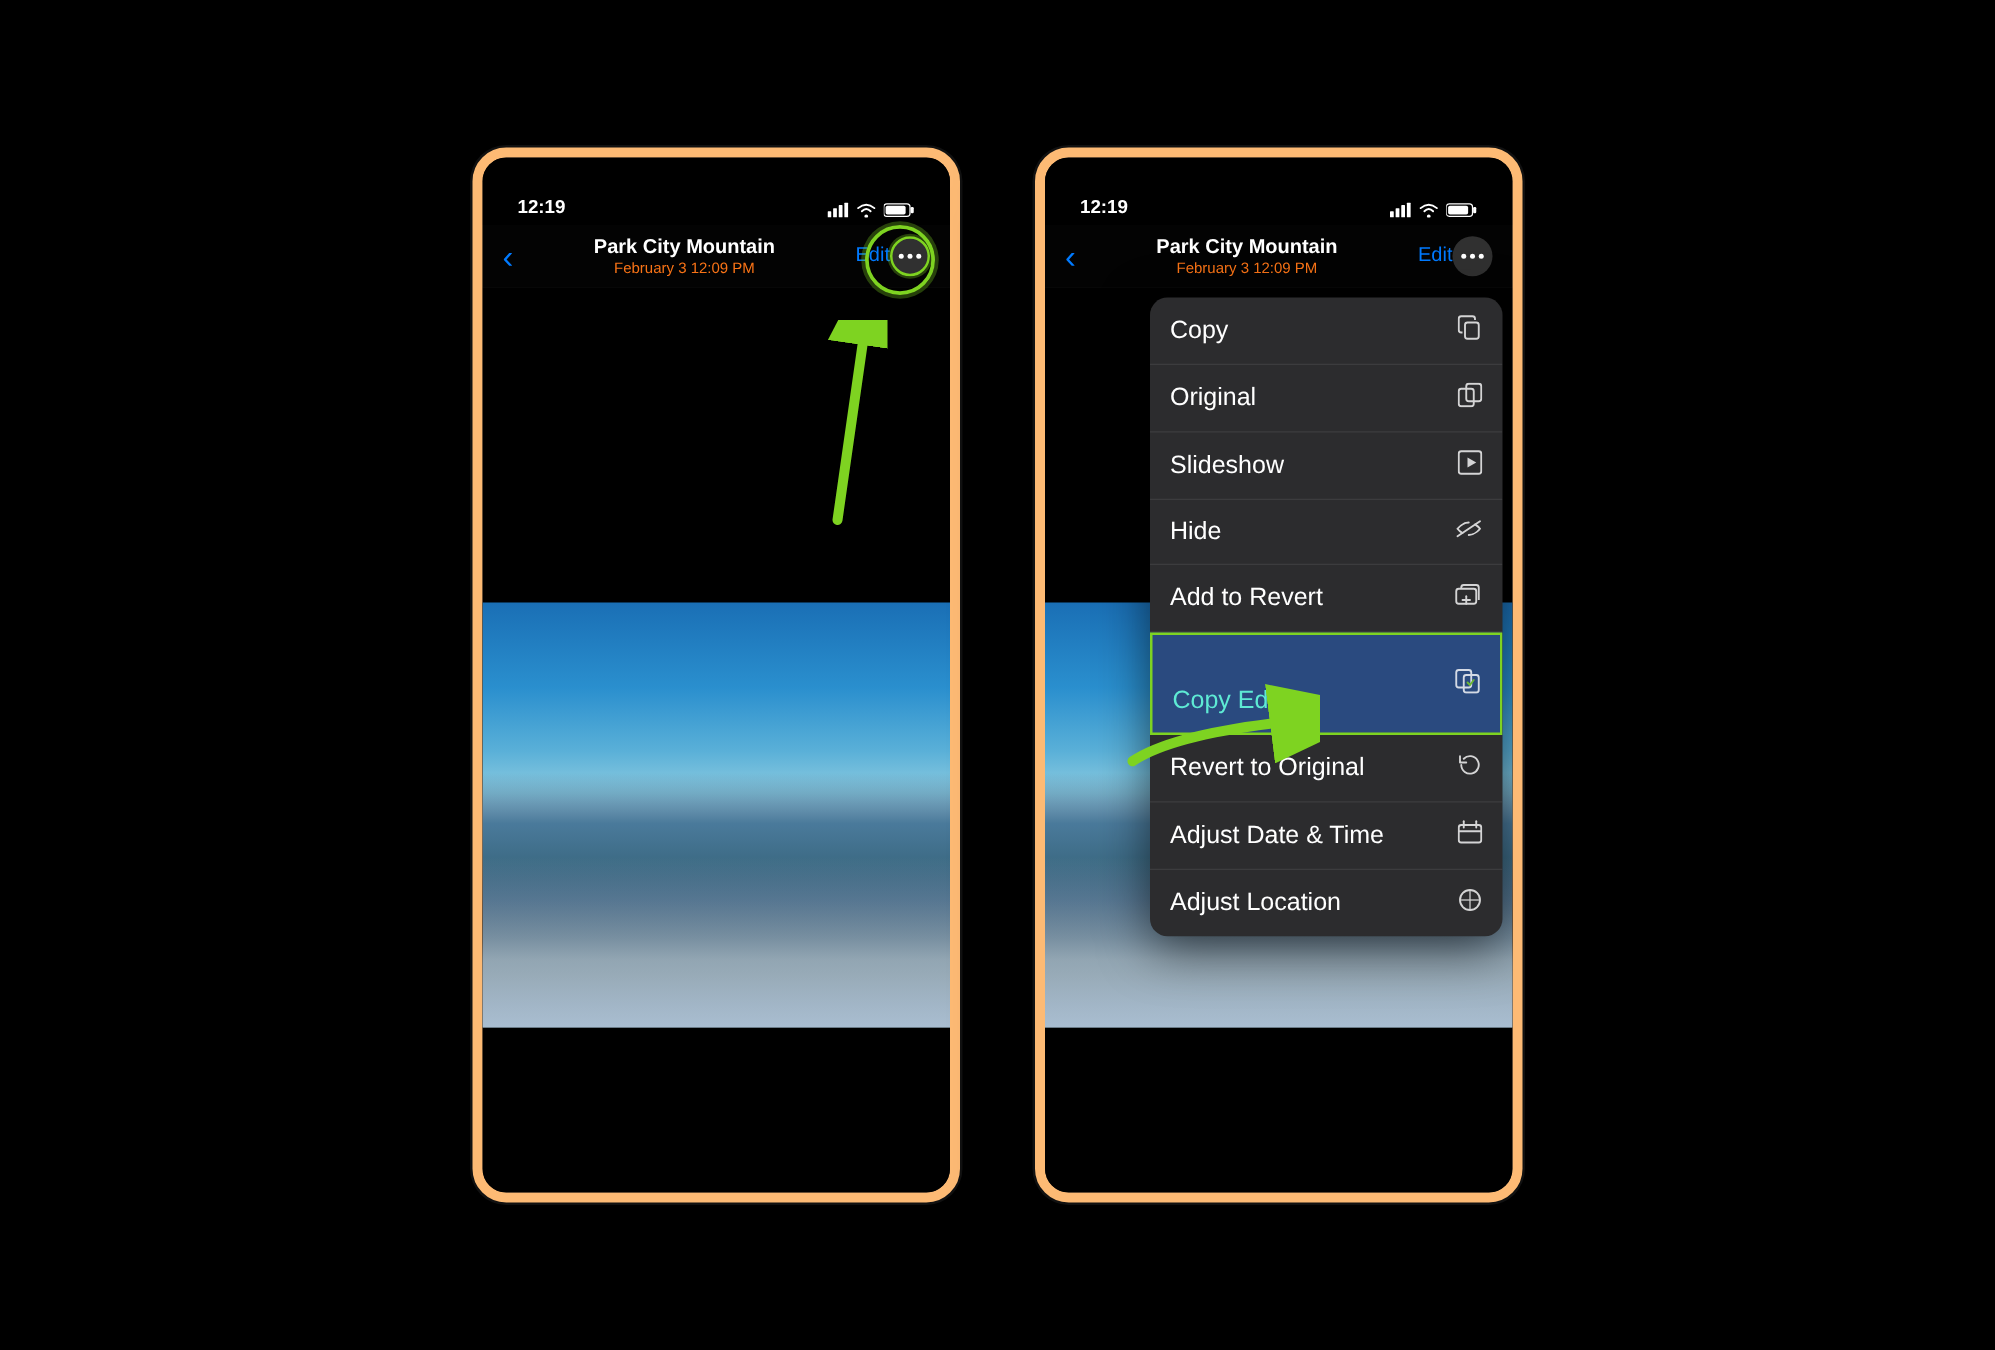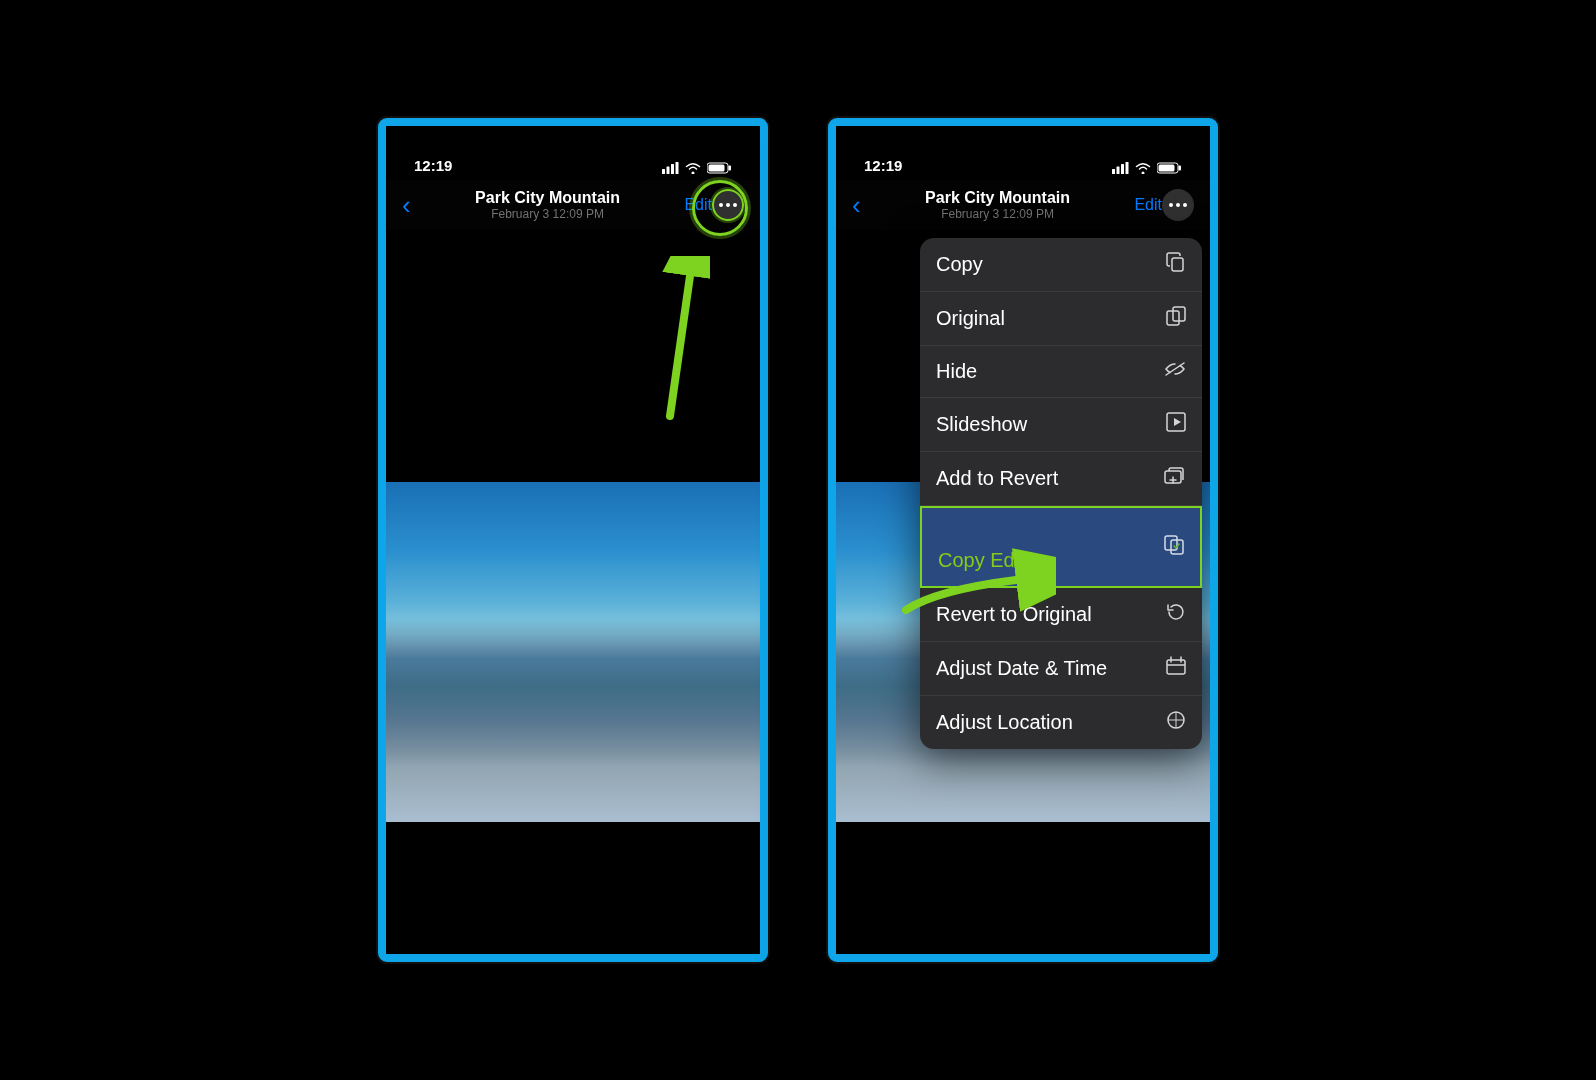--- a/index.html
+++ b/index.html
@@ -13,22 +13,22 @@
       gap: 60px;
       font-family: -apple-system, BlinkMacSystemFont, 'SF Pro Display', 'Helvetica Neue', sans-serif;
       overflow: hidden;
     }
 
     
     .phone {
       width: 390px;
       height: 844px;
       background: #1a1a1a;
-      border-radius: 9px;
-      border: 8px solid #0ea5e9;
+      border-radius: 27px;
+      border: 8px solid #fdba74;
       position: relative;
       overflow: hidden;
       box-shadow: 0 0 0 2px #111, 0 20px 60px rgba(0,0,0,0.8);
     }
 
     
     .dynamic-island {
       position: absolute;
       top: 12px;
       left: 50%;
@@ -91,21 +91,21 @@
     }
     .nav-title {
       text-align: center;
     }
     .nav-title-main {
       color: #fff;
       font-size: 16px;
       font-weight: 600;
     }
     .nav-title-sub {
-      color: #737373;
+      color: #f97316;
       font-size: 12px;
     }
     .nav-actions {
       display: flex;
       align-items: center;
     }
     .nav-edit {
       color: #007AFF;
       font-size: 16px;
       font-weight: 400;
@@ -283,21 +283,21 @@
     .menu-item-icon {
       color: #fff;
       font-size: 18px;
       opacity: 0.8;
     }
     .menu-item-highlighted {
       background: #2a4a7f;
       border: 2px solid #7ED321;
     }
     .menu-item-highlighted .menu-item-text {
-      color: #84cc16;
+      color: #5eead4;
       font-weight: 500;
       margin-top: 27px;
     }
 
     
     .arrow-right {
       position: absolute;
       bottom: 320px;
       left: 60px;
       z-index: 25;
@@ -445,36 +445,36 @@
         <span class="menu-item-text">Original</span>
         <span class="menu-item-icon">
           <svg width="20" height="20" viewBox="0 0 20 20" fill="none">
             <rect x="1" y="5" width="12" height="14" rx="2" stroke="white" stroke-width="1.5"></rect>
             <rect x="7" y="1" width="12" height="14" rx="2" stroke="white" stroke-width="1.5"></rect>
           </svg>
         </span>
       </div>
 
       <div class="menu-item">
+        <span class="menu-item-text">Slideshow</span>
+        <span class="menu-item-icon">
+          <svg width="20" height="20" viewBox="0 0 20 20" fill="none">
+            <rect x="1" y="1" width="18" height="18" rx="2" stroke="white" stroke-width="1.5"></rect>
+            <polygon points="8,6 15,10 8,14" fill="white"></polygon>
+          </svg>
+        </span>
+      </div>
+
+      <div class="menu-item">
         <span class="menu-item-text">Hide</span>
         <span class="menu-item-icon">
           <svg width="22" height="16" viewBox="0 0 22 16" fill="none">
             <path d="M2 14 L20 2" stroke="white" stroke-width="1.5" stroke-linecap="round"></path>
             <path d="M11 3C6 3 2 8 2 8s1.5 2 4 3.5" stroke="white" stroke-width="1.5" stroke-linecap="round"></path>
             <path d="M11 13c5 0 9-5 9-5s-1.5-2-4-3.5" stroke="white" stroke-width="1.5" stroke-linecap="round"></path>
-          </svg>
-        </span>
-      </div>
-
-      <div class="menu-item">
-        <span class="menu-item-text">Slideshow</span>
-        <span class="menu-item-icon">
-          <svg width="20" height="20" viewBox="0 0 20 20" fill="none">
-            <rect x="1" y="1" width="18" height="18" rx="2" stroke="white" stroke-width="1.5"></rect>
-            <polygon points="8,6 15,10 8,14" fill="white"></polygon>
           </svg>
         </span>
       </div>
 
       <div class="menu-item">
         <span class="menu-item-text">Add to Revert</span>
         <span class="menu-item-icon">
           <svg width="22" height="20" viewBox="0 0 22 20" fill="none">
             <rect x="1" y="5" width="16" height="12" rx="2" stroke="white" stroke-width="1.5"></rect>
             <path d="M5 5V4a2 2 0 012-2h10a2 2 0 012 2v10" stroke="white" stroke-width="1.5"></path>

